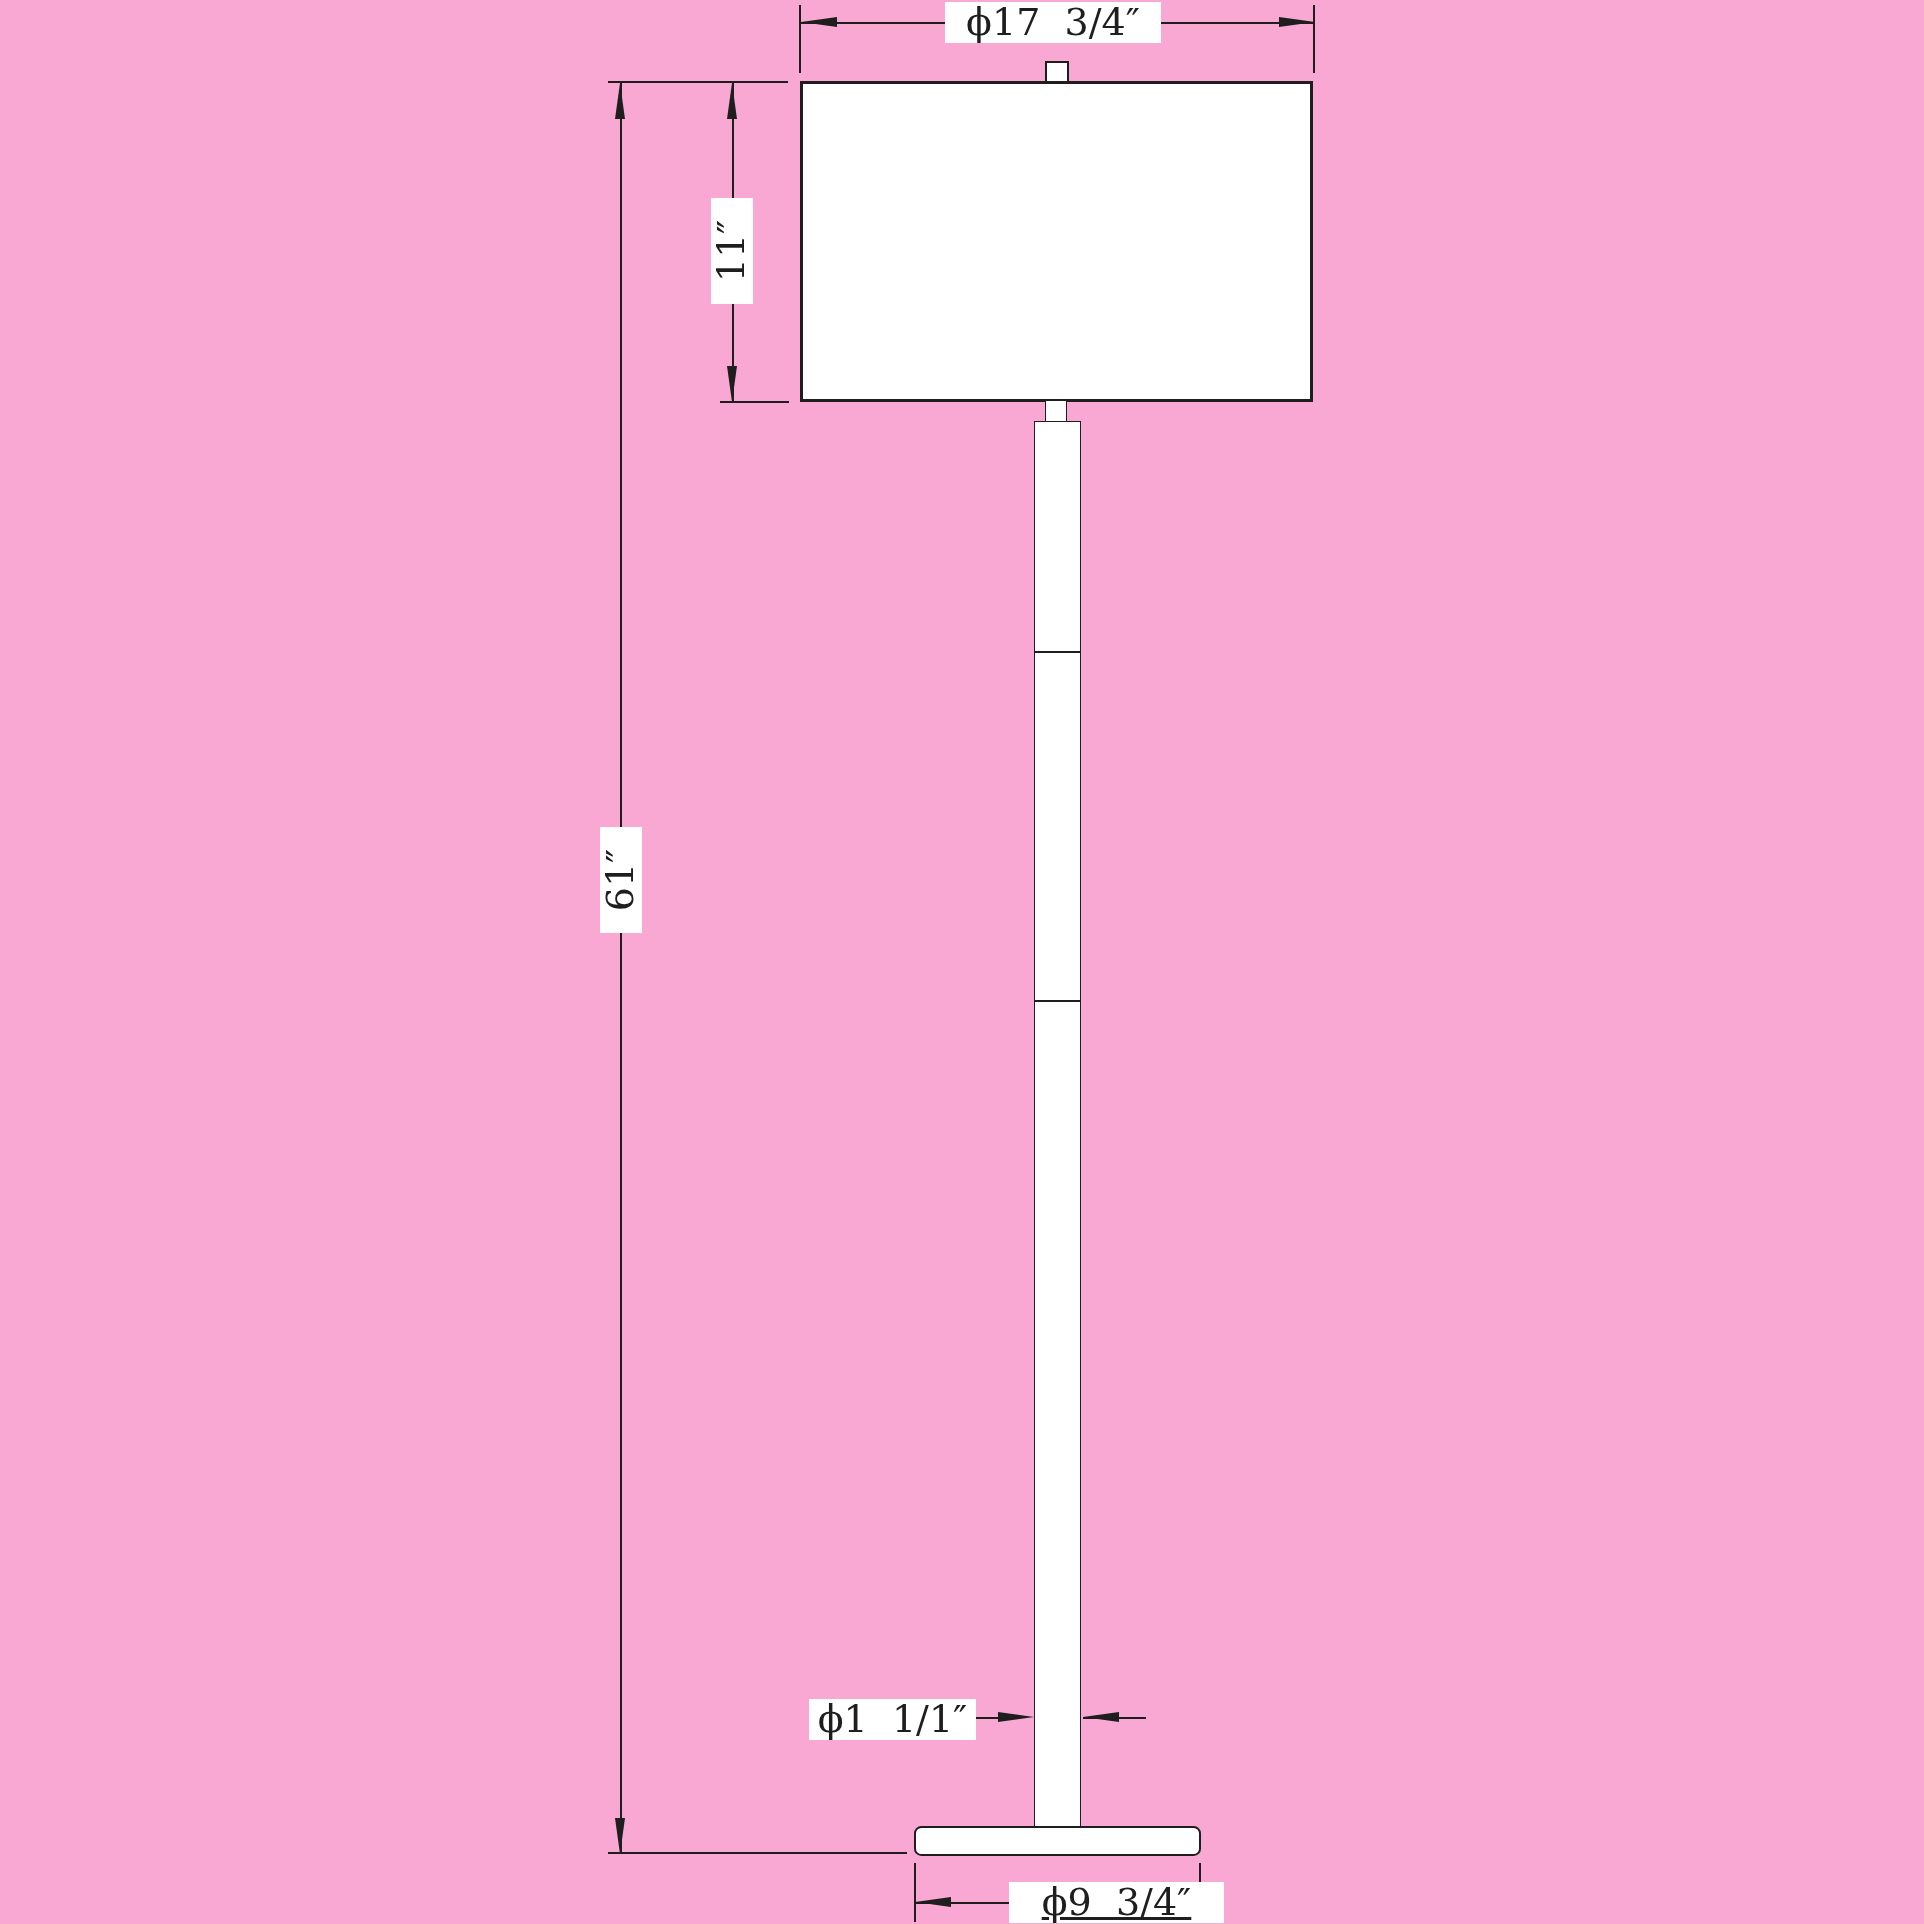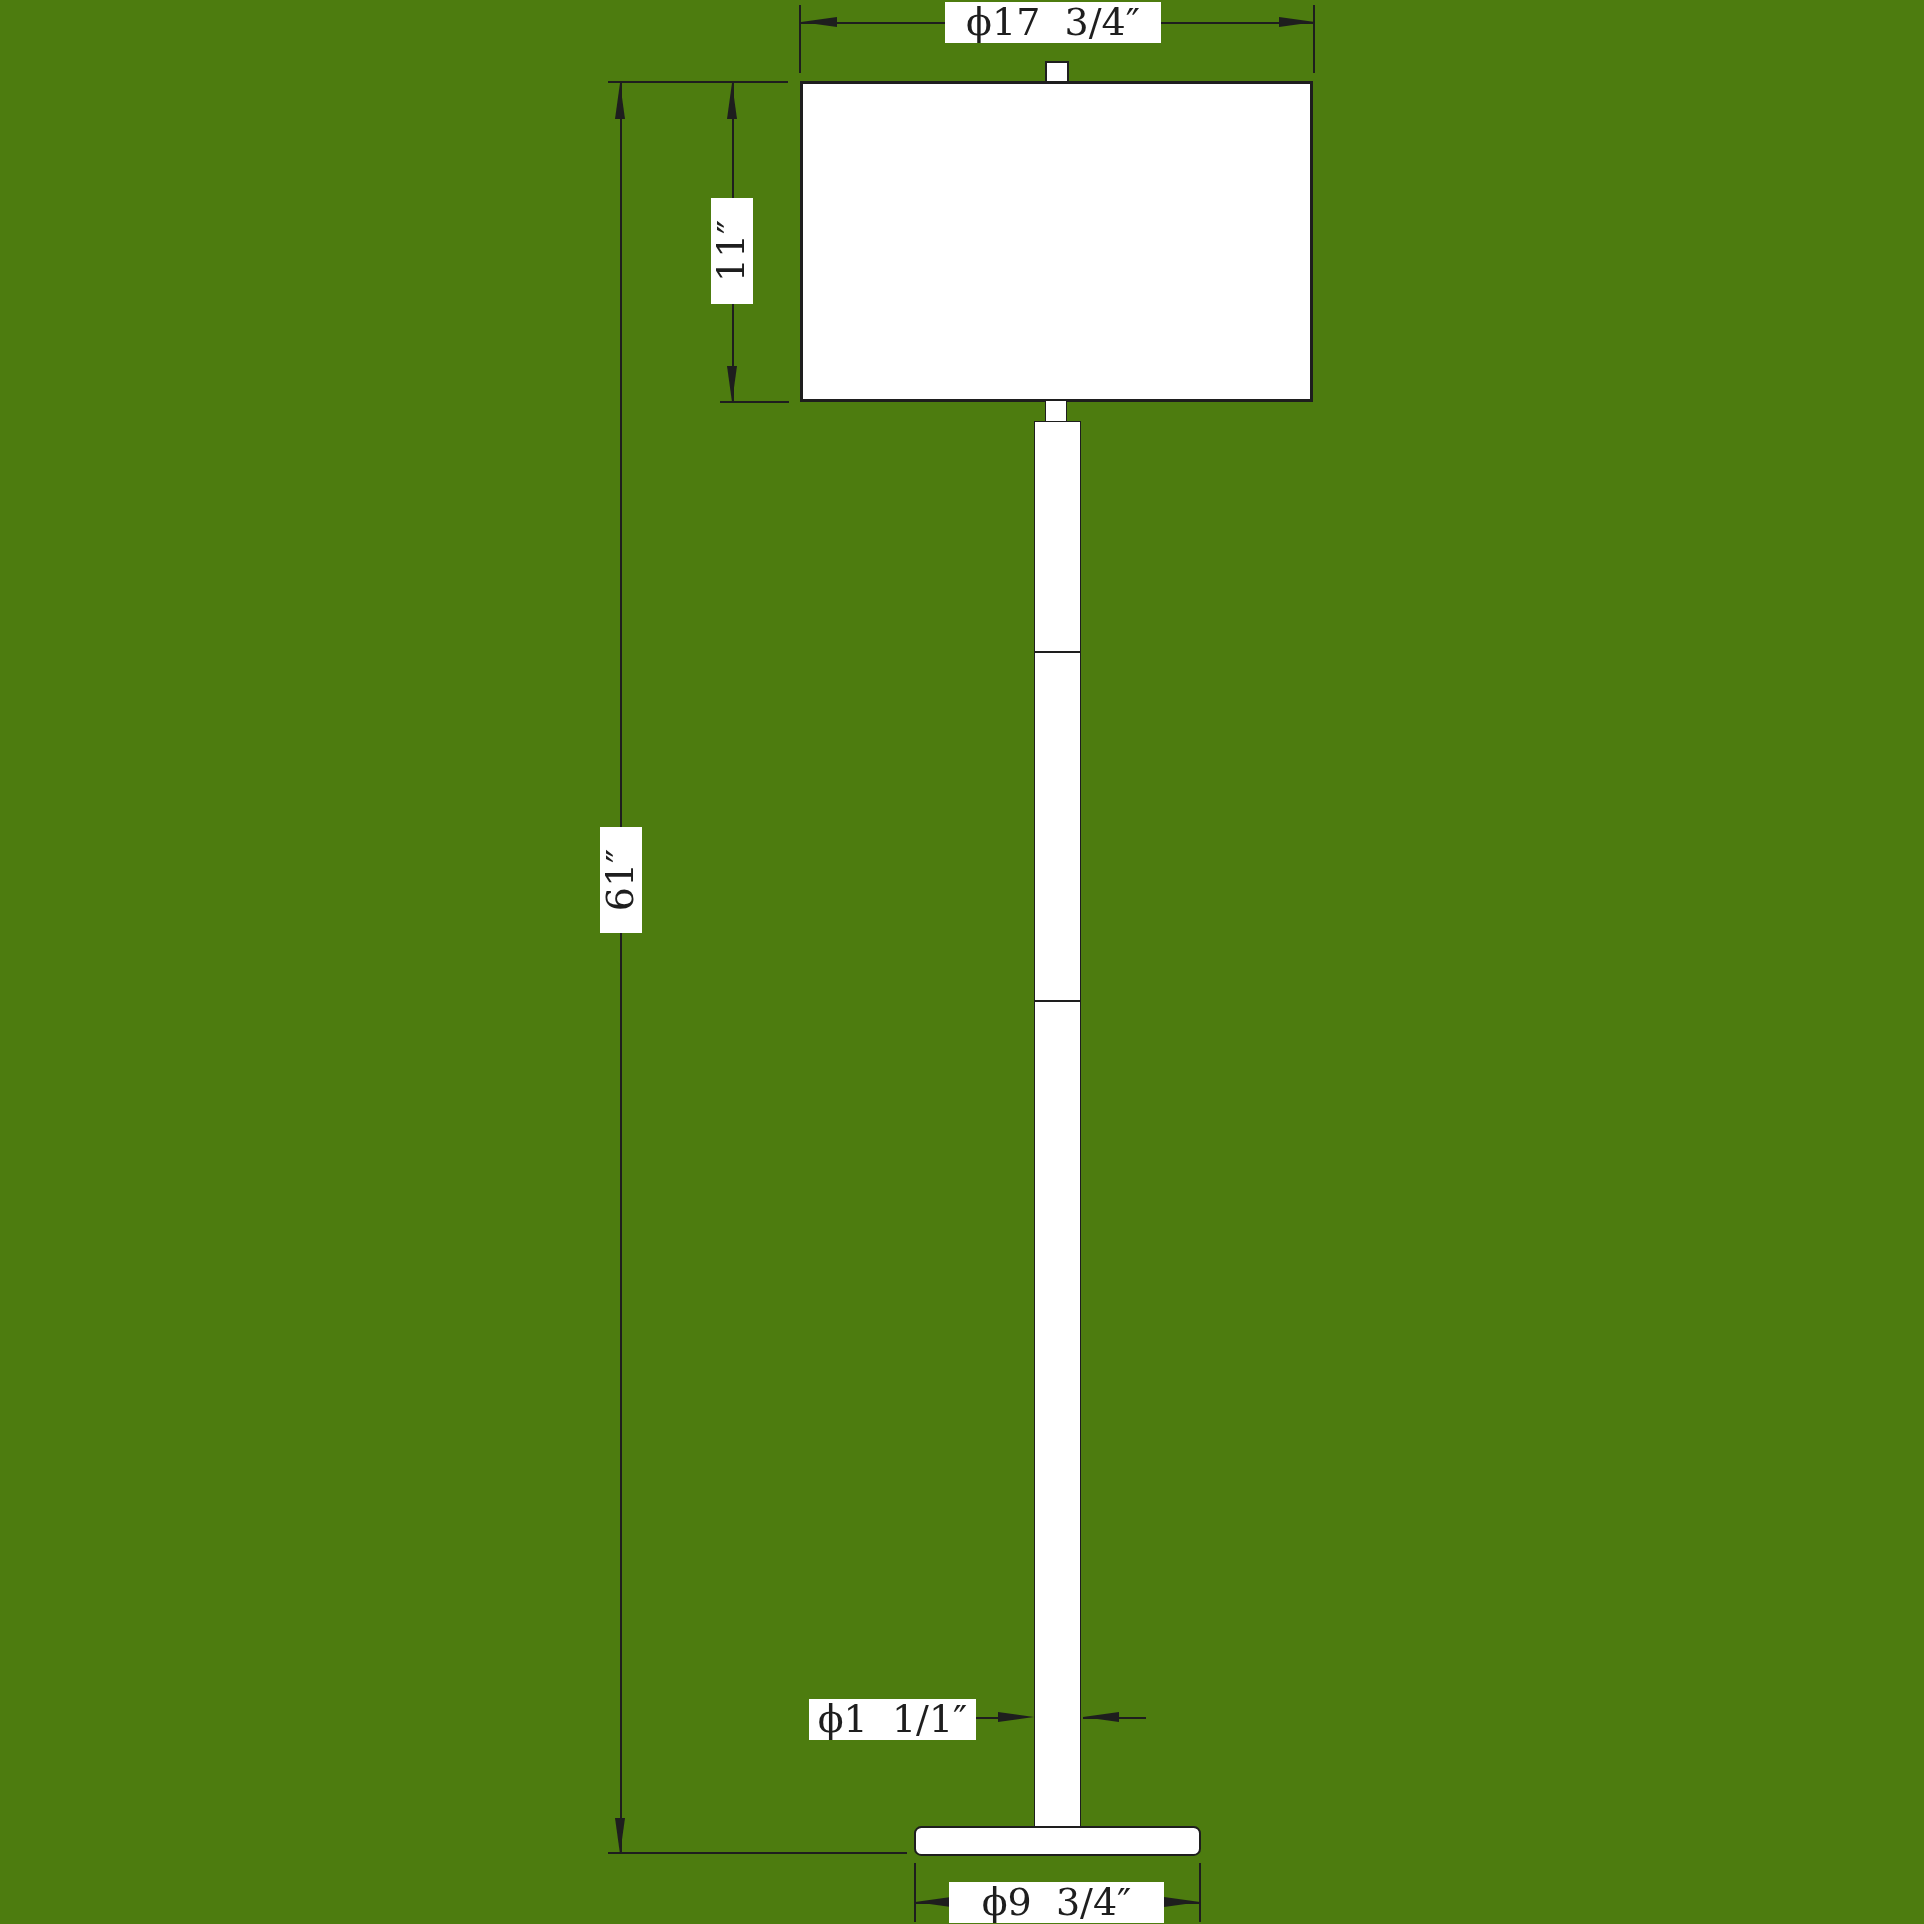--- a/index.html
+++ b/index.html
@@ -2,21 +2,21 @@
 <html style="--ink: #1e1e1e;font-size:13px"><head>
 <meta charset="utf-8">
 <style>
   :root { --ink:#1e1e1e; }
   * { box-sizing: border-box; }
   html,body { margin:0; padding:0; background:#ffffff; }
   .canvas {
     position: relative;
     width: 1924px;
     height: 1924px;
-    background: #4d7c0f;
+    background: #f9a8d4;
     overflow: hidden;
     font-family: "DejaVu Serif", "Liberation Serif", serif;
     color: var(--ink);
   }
   
   .ln   { position:absolute; background: var(--ink); }
   .arr  { position:absolute; width:0; height:0; }
   .arr.a-left  { border-top:5.7px solid transparent; border-bottom:5.7px solid transparent; border-right:36px solid var(--ink); }
   .arr.a-right { border-top:5.7px solid transparent; border-bottom:5.7px solid transparent; border-left:36px solid var(--ink); }
   .arr.a-up    { border-left:5.7px solid transparent; border-right:5.7px solid transparent; border-bottom:36px solid var(--ink); }
@@ -78,16 +78,16 @@
   <div class="ln" style="left:975px; top:1717px; width:28px; height:1.6px;"></div>
   <div class="arr a-right" style="left:998px; top:1712px;"></div>
   <div class="arr a-left" style="left:1083px; top:1712px;"></div>
   <div class="ln" style="left:1083px; top:1717px; width:63px; height:1.6px;"></div>
 
   <div class="ln" style="left:914px; top:1863px; width:1.6px; height:59px;"></div>
   <div class="ln" style="left:1199px; top:1863px; width:1.6px; height:59px;"></div>
   <div class="ln" style="left:915px; top:1902px; width:284px; height:1.6px;"></div>
   <div class="arr a-left" style="left:915px; top:1897px;"></div>
   <div class="arr a-right" style="left:1164px; top:1897px;"></div>
-  <div class="dimlabel" style="left:949px; top:1882px; width:215px;">ϕ9  3/4″</div>
+  <div class="dimlabel" style="left:1009px; top:1882px; width:215px;text-decoration:underline;">ϕ9  3/4″</div>
 
 </div>
 
 
 </body></html>

